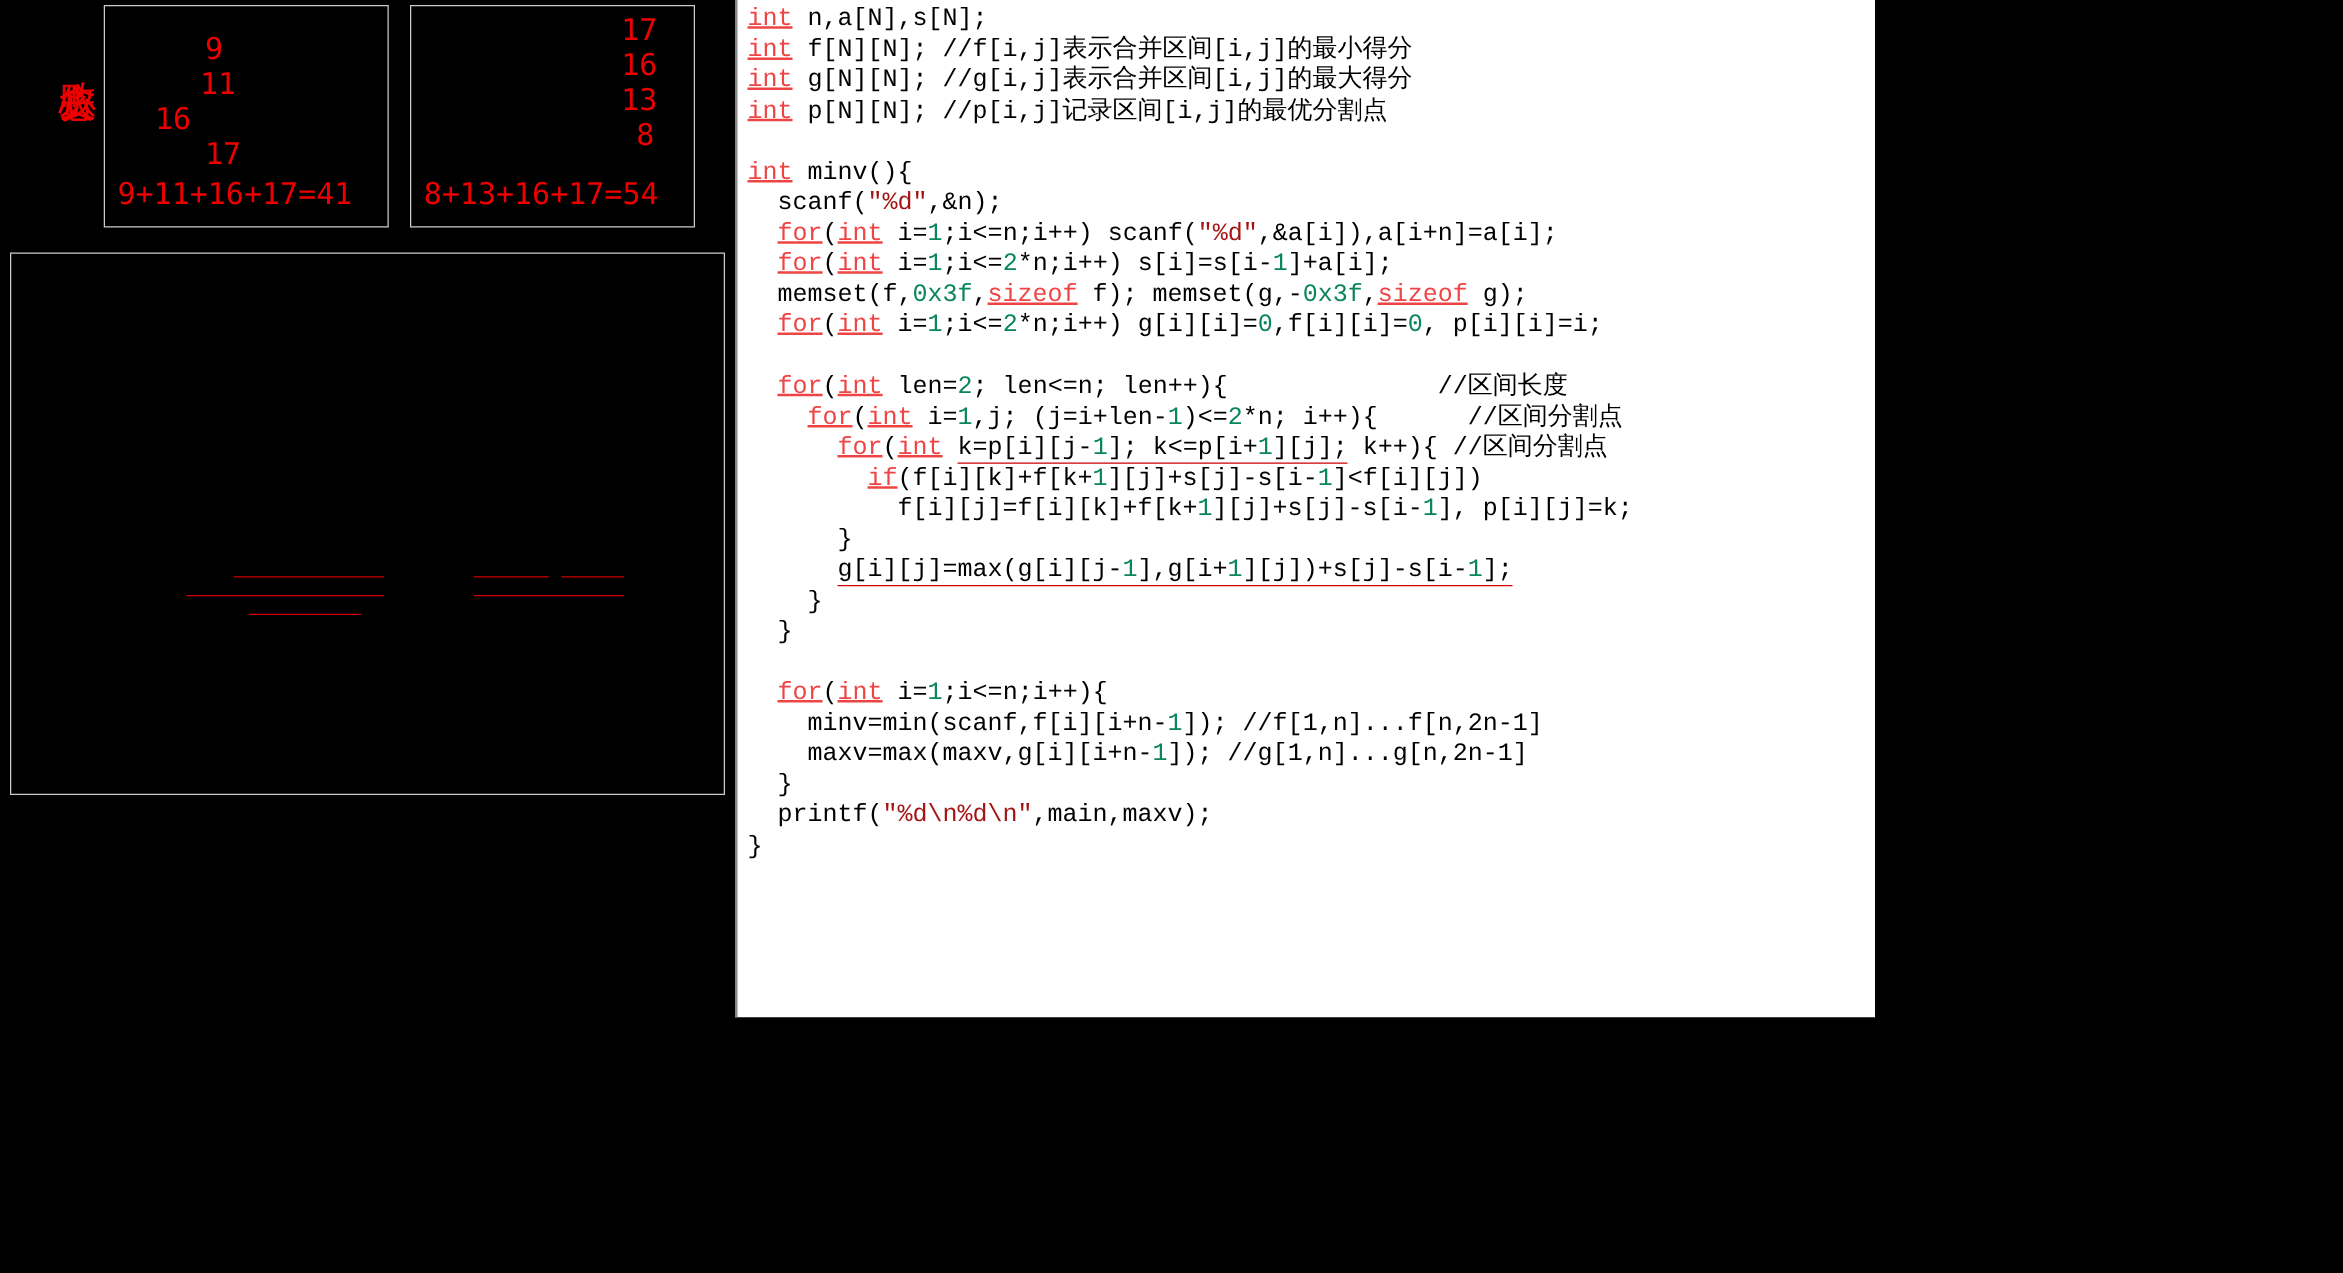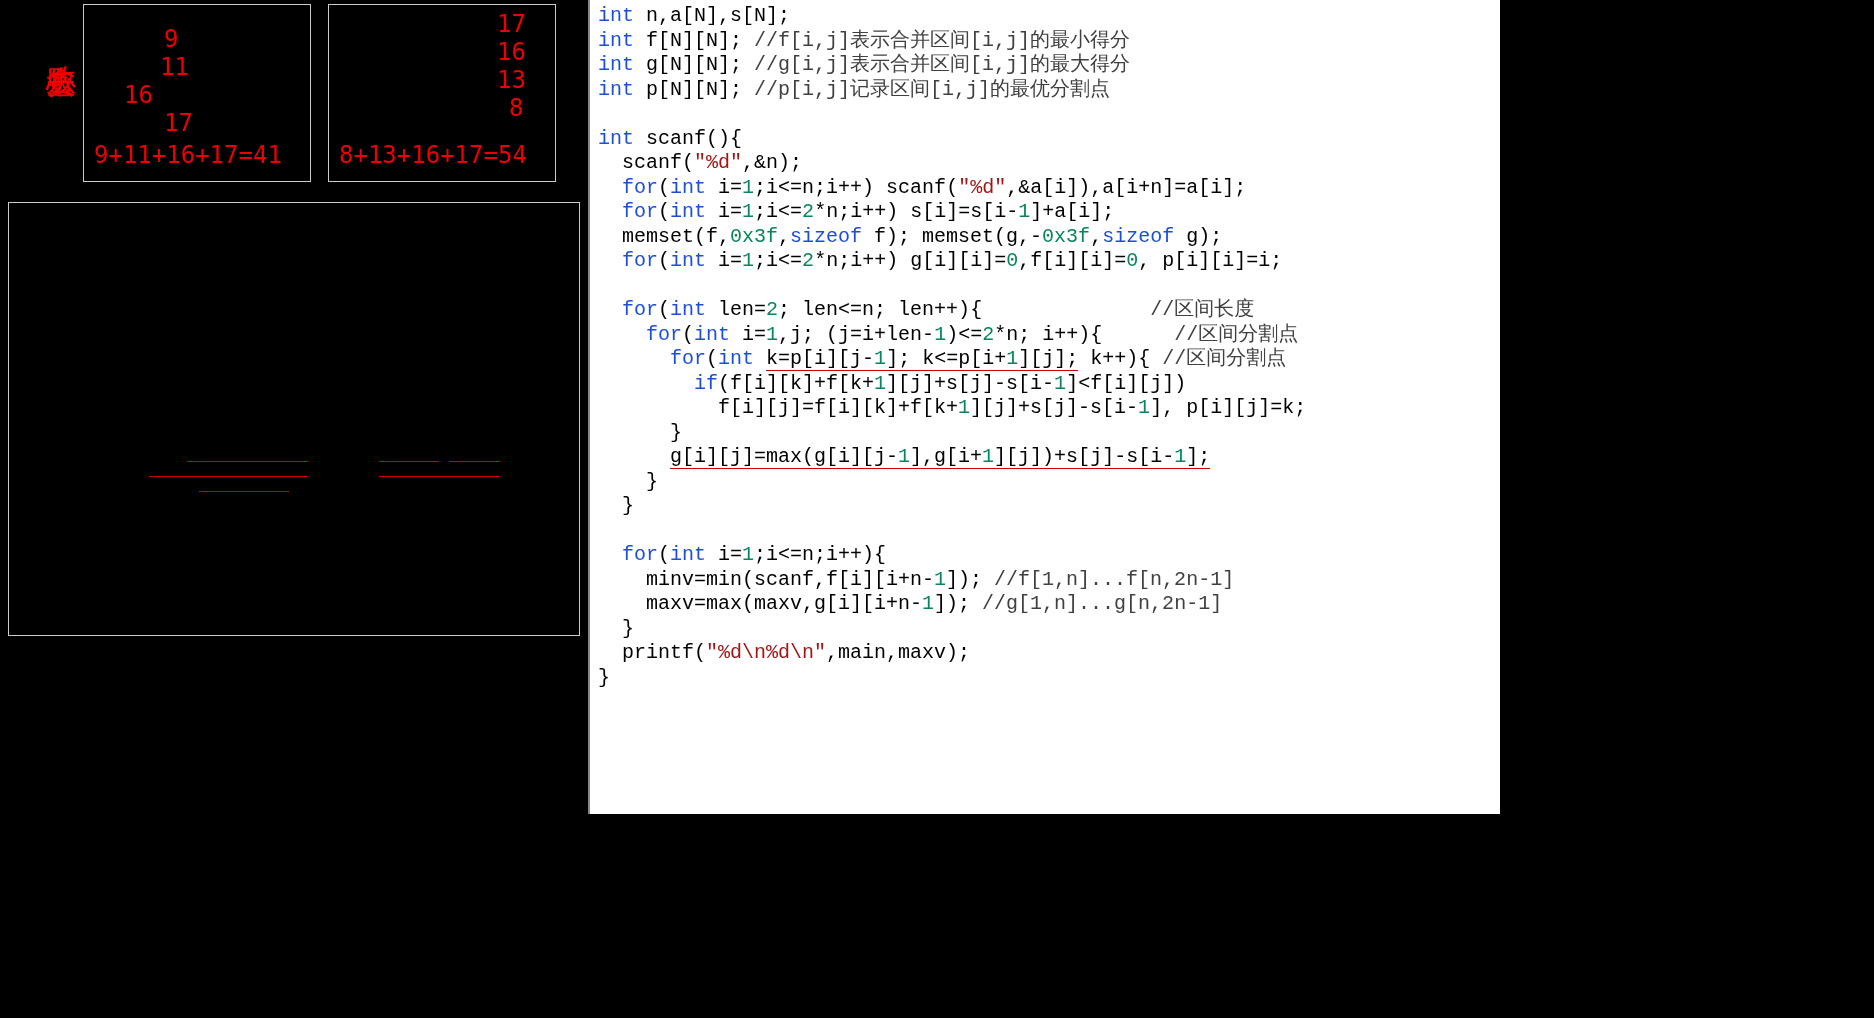--- a/index.html
+++ b/index.html
@@ -52,24 +52,24 @@
       font-family: Consolas, monospace;
       white-space: nowrap;
     }
     .redline {
       position: absolute;
       background: #cc0000;
       height: 1px;
     }
     
     .code-line { white-space: pre; font-family: Consolas, "Courier New", monospace; color: #000; }
-    .kw { color: #1d4ed8; }
+    .kw { color: #ef4444; text-decoration: underline; }
     .str { color: #a31515; }
     .num { color: #098658; }
-    .cmt { color: #404040; text-align: center; }
+    .cmt { color: #000000; text-align: center; }
     .underline-red { border-bottom: 1px solid #cc0000; }
   </style>
 </head>
 <body>
 
 <div class="left-panel">
   <div class="greedy-label">贪心失败</div>
 
   <div class="box box1">
     <div class="redtext" style="left:80px; top:20px;">9</div>
@@ -96,21 +96,21 @@
     <div class="redline" style="left:370px; top:273px; width:120px;"></div>
   </div>
 </div>
 
 <div class="right-panel">
 <div class="code-line"><span class="kw">int</span><span> n,a[N],s[N];</span></div>
 <div class="code-line"><span class="kw">int</span><span> f[N][N]; </span><span class="cmt">//f[i,j]表示合并区间[i,j]的最小得分</span></div>
 <div class="code-line"><span class="kw">int</span><span> g[N][N]; </span><span class="cmt">//g[i,j]表示合并区间[i,j]的最大得分</span></div>
 <div class="code-line"><span class="kw">int</span><span> p[N][N]; </span><span class="cmt">//p[i,j]记录区间[i,j]的最优分割点</span></div>
 <div class="code-line"> </div>
-<div class="code-line"><span class="kw">int</span><span> scanf(){</span></div>
+<div class="code-line"><span class="kw">int</span><span> minv(){</span></div>
 <div class="code-line"><span>  scanf(</span><span class="str">"%d"</span><span>,&amp;n);</span></div>
 <div class="code-line">  <span class="kw">for</span><span>(</span><span class="kw">int</span><span> i=</span><span class="num">1</span><span>;i&lt;=n;i++) scanf(</span><span class="str">"%d"</span><span>,&amp;a[i]),a[i+n]=a[i];</span></div>
 <div class="code-line">  <span class="kw">for</span><span>(</span><span class="kw">int</span><span> i=</span><span class="num">1</span><span>;i&lt;=</span><span class="num">2</span><span>*n;i++) s[i]=s[i-</span><span class="num">1</span><span>]+a[i];</span></div>
 <div class="code-line"><span>  memset(f,</span><span class="num">0x3f</span><span>,</span><span class="kw">sizeof</span><span> f); memset(g,-</span><span class="num">0x3f</span><span>,</span><span class="kw">sizeof</span><span> g);</span></div>
 <div class="code-line">  <span class="kw">for</span><span>(</span><span class="kw">int</span><span> i=</span><span class="num">1</span><span>;i&lt;=</span><span class="num">2</span><span>*n;i++) g[i][i]=</span><span class="num">0</span><span>,f[i][i]=</span><span class="num">0</span><span>, p[i][i]=i;</span></div>
 <div class="code-line"> </div>
 <div class="code-line">  <span class="kw">for</span><span>(</span><span class="kw">int</span><span> len=</span><span class="num">2</span><span>; len&lt;=n; len++){</span>              <span class="cmt">//区间长度</span></div>
 <div class="code-line">    <span class="kw">for</span><span>(</span><span class="kw">int</span><span> i=</span><span class="num">1</span><span>,j; (j=i+len-</span><span class="num">1</span><span>)&lt;=</span><span class="num">2</span><span>*n; i++){</span>      <span class="cmt">//区间分割点</span></div>
 <div class="code-line">      <span class="kw">for</span><span>(</span><span class="kw">int</span><span> </span><span class="underline-red"><span>k=p[i][j-</span><span class="num">1</span><span>]; k&lt;=p[i+</span><span class="num">1</span><span>][j];</span></span><span> k++){ </span><span class="cmt">//区间分割点</span></div>
 <div class="code-line">        <span class="kw">if</span><span>(f[i][k]+f[k+</span><span class="num">1</span><span>][j]+s[j]-s[i-</span><span class="num">1</span><span>]&lt;f[i][j])</span></div>

